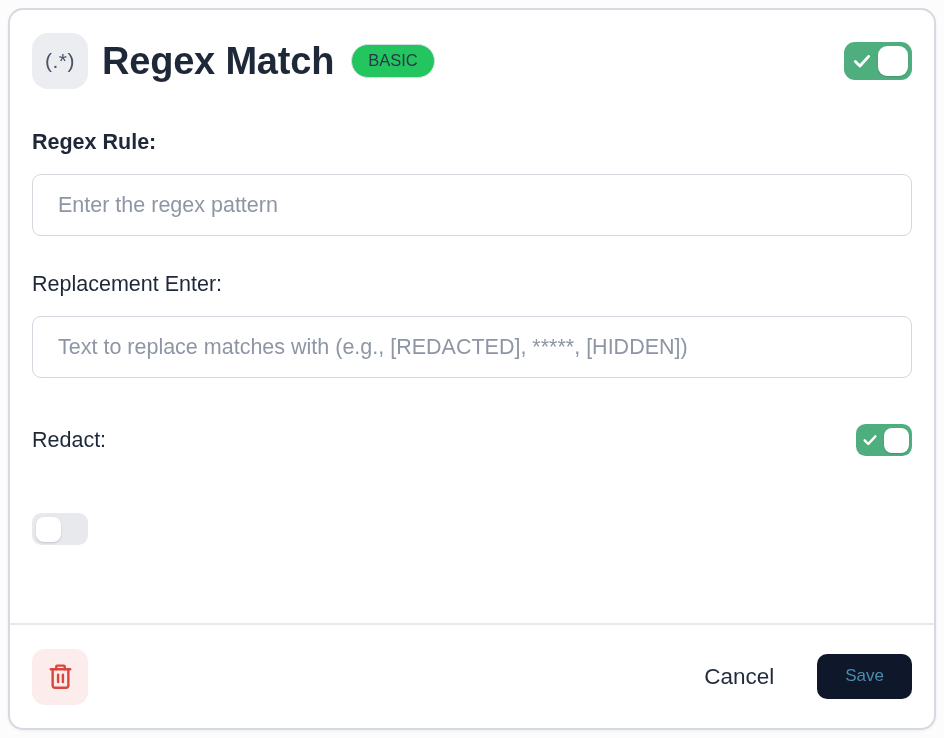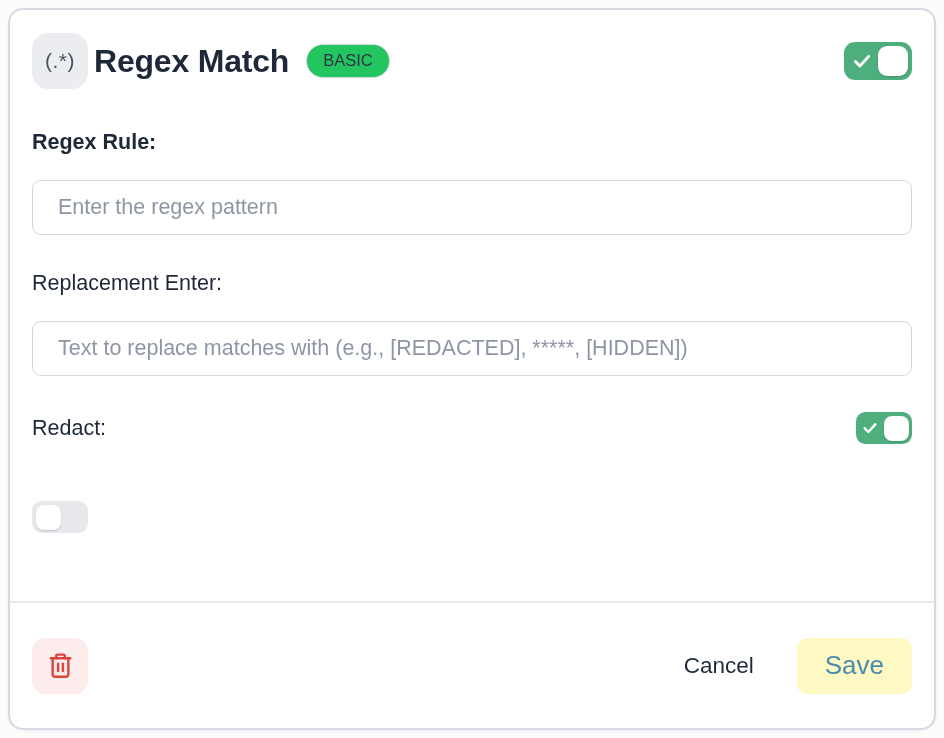--- a/index.html
+++ b/index.html
@@ -26,21 +26,21 @@
   
   .header { display: flex; align-items: center; height: 56px; }
   .icon-box {
     width: 56px; height: 56px;
     background: #ebedf1;
     border-radius: 16px;
     display: flex; align-items: center; justify-content: center;
     font-size: 21px; color: #4a5365; letter-spacing: 0.5px;
     flex: 0 0 auto;
   }
-  .title { font-size: 32px; font-weight: 700; color: #1e2838; margin-left: 6px; letter-spacing: -0.2px; }
+  .title { font-size: 38px; font-weight: 700; color: #1e2838; margin-left: 14px; letter-spacing: -0.2px; }
   .badge {
     margin-left: 17px;
     border: 1.5px solid #d8dce2;
     border-radius: 999px;
     padding: 6px 16px 7px 16px;
     font-size: 16.5px;
     color: #2b3648;
     background: #22c55e;
   }
   .header-spacer { flex: 1; }
@@ -72,45 +72,45 @@
 
   
   .description { margin-top: 21px; font-size: 21.5px; line-height: 30px; color: #3e4756; }
 
   
   .field-label { font-size: 21.5px; line-height: 27px; color: #1e2838; }
   .label-1 { margin-top: 40px; font-weight: bold; }
   .label-2 { margin-top: 35px; }
   .text-input {
     display: block;
-    margin-top: 24px;
-    width: 100%; height: 55px;
+    margin-top: 18px;
+    width: 100%; height: 62px;
     border: 1.5px solid #d3d7de;
     border-radius: 9px;
     padding: 0 25px;
     font-family: "Liberation Sans", sans-serif;
     font-size: 21.5px;
     color: #1f2a3a;
     background: #ffffff;
     outline: none;
   }
   .text-input::placeholder { color: #8e96a5; opacity: 1; }
 
   .toggle-row {
     display: flex; align-items: center; justify-content: space-between;
   }
-  .row-redact { margin-top: 36px; }
+  .row-redact { margin-top: 46px; }
   .row-inverse { margin-top: 57px; }
   .toggle-row .field-label { margin-top: 0; }
 
   
   .divider { height: 2px; background: #e7e9ed; width: 100%; flex: 0 0 auto; }
   .card-footer {
     flex: 0 0 auto;
-    height: 125px;
+    height: 103px;
     display: flex; align-items: center;
     padding: 1px 22px;
   }
   .delete-btn {
     width: 56px; height: 56px;
     background: #fdecec;
     border: none;
     border-radius: 13px;
     display: flex; align-items: center; justify-content: center;
     cursor: pointer;
@@ -118,25 +118,25 @@
   .footer-spacer { flex: 1; }
   .cancel-btn {
     background: none; border: none;
     font-family: "Liberation Sans", sans-serif;
     font-size: 22.5px; color: #1f2a3a;
     cursor: pointer;
     margin-right: 41px;
     padding: 8px 2px;
   }
   .save-btn {
-    background: #fef9c3;
+    background: #0f172a;
     border: none;
     border-radius: 10px;
     font-family: "Liberation Sans", sans-serif;
-    font-size: 26px;
+    font-size: 17px;
     color: #4a8cad;
     padding: 12px 28px 13px 28px;
     cursor: pointer;
   }
 </style>
 </head>
 <body>
 
 <div class="card">
   <div class="card-body">

